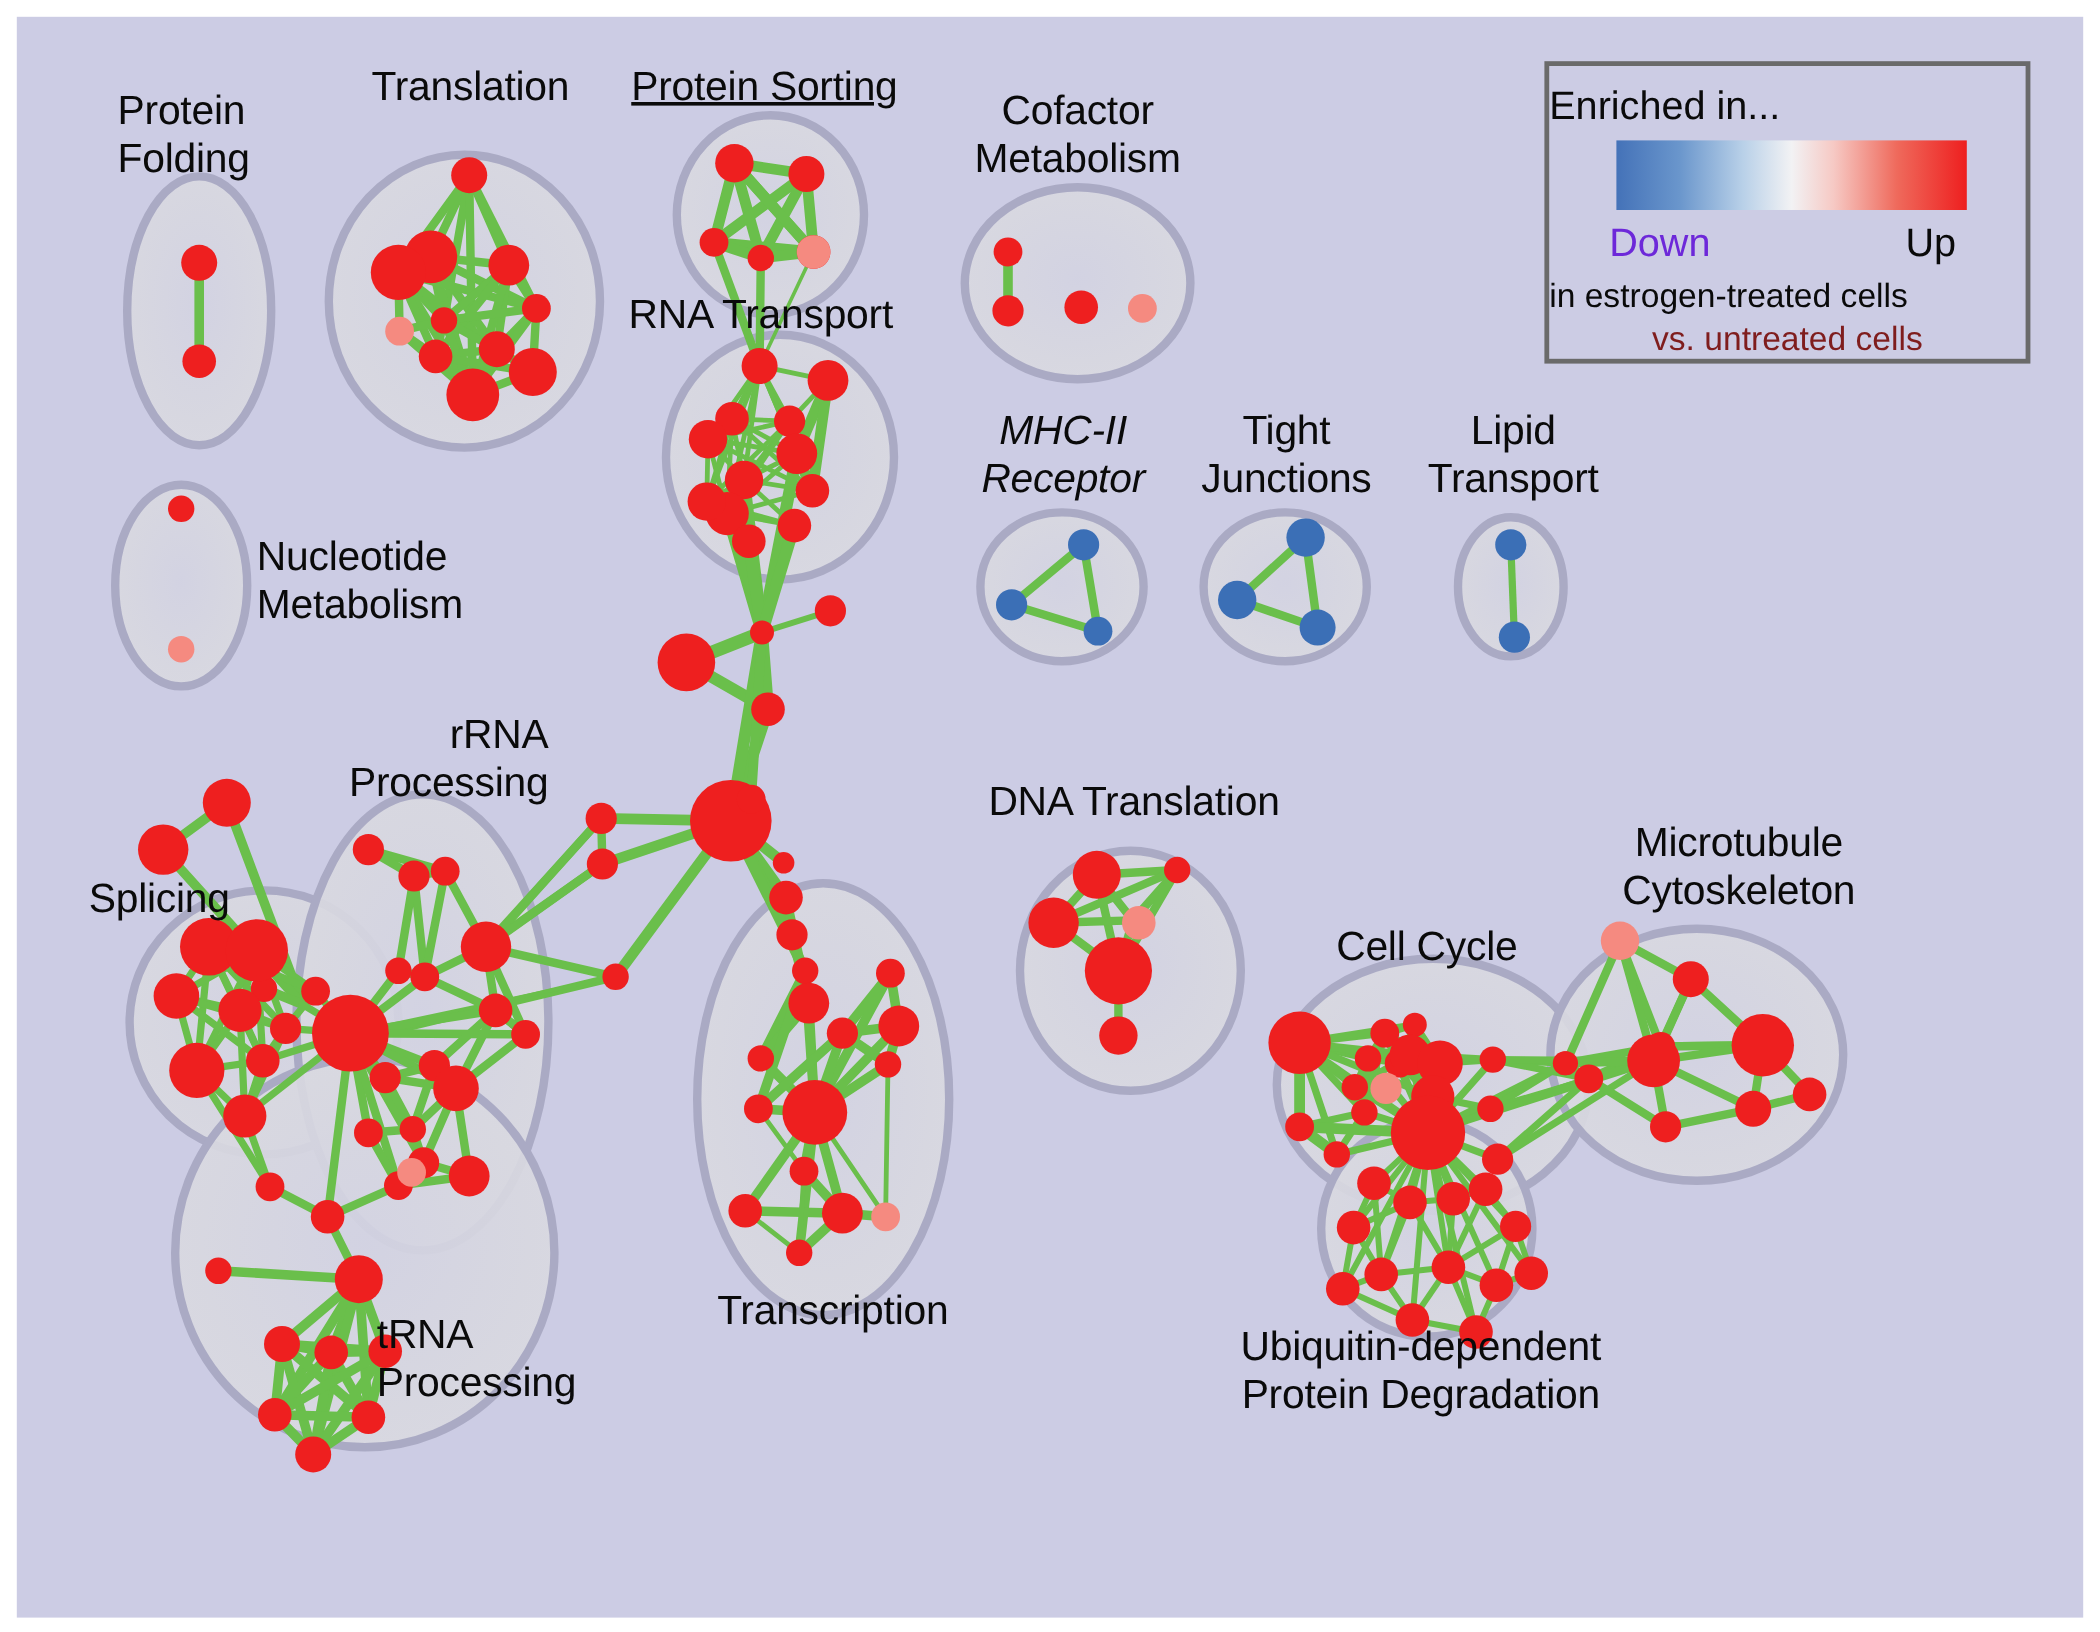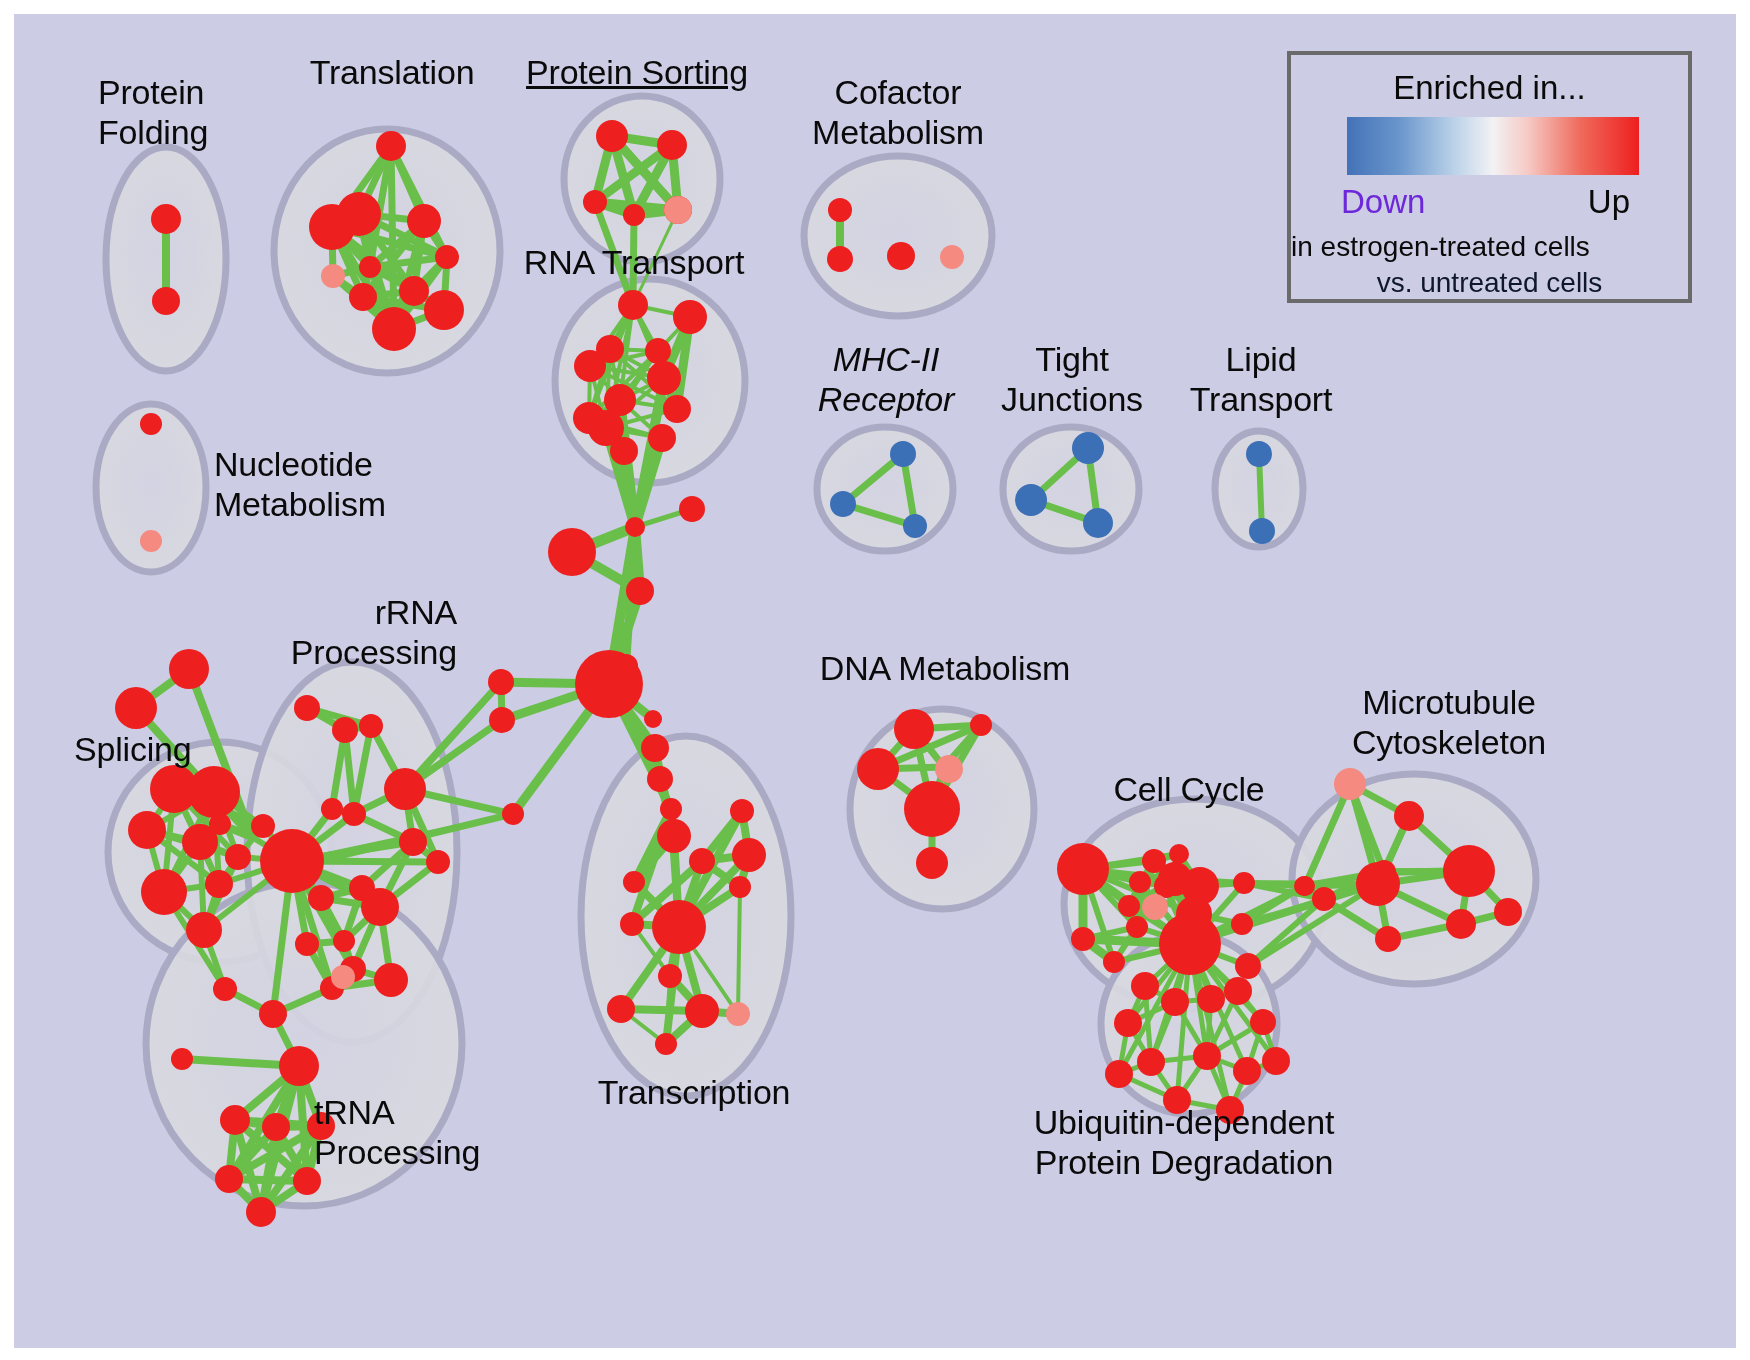--- a/index.html
+++ b/index.html
@@ -30,30 +30,30 @@
   #legend{
     position:absolute;
     left:1273px;top:37px;
     width:405px;height:252px;
     background:#ccccE4;
     border:4px solid #6a6a6a;
     box-sizing:border-box;
   }
   #legend .ltitle{
     position:absolute;left:0;top:14px;width:100%;
-    text-align:center;font-size:33px;color:#0a0a0a;
+    text-align:left;font-size:33px;color:#0a0a0a;
   }
   #gradbar{
     position:absolute;left:56px;top:62px;width:292px;height:58px;
     background:linear-gradient(to right,#4472b8 0%,#6a96cc 18%,#b8d0e8 36%,#f2f2f4 50%,#f6c9c4 62%,#ef6a5c 80%,#ee1f1f 100%);
   }
   #legend .ldown{position:absolute;left:50px;top:128px;font-size:33px;color:#6d28d9;}
   #legend .lup{position:absolute;right:58px;top:128px;font-size:33px;color:#0a0a0a;}
   #legend .lsub1{position:absolute;left:0;top:176px;width:100%;text-align:left;font-size:28px;color:#0a0a0a;}
-  #legend .lsub2{position:absolute;left:0;top:212px;width:100%;text-align:center;font-size:28px;color:#0f172a;}
+  #legend .lsub2{position:absolute;left:0;top:212px;width:100%;text-align:center;font-size:28px;color:#7f1d1d;}
 </style>
 </head>
 <body>
 
 <div id="canvas">
   <div id="plot">
 
     <svg id="net" viewBox="0 0 1750 1360">
       <defs>
         <radialGradient id="ellg" cx="50%" cy="48%" r="62%">
@@ -766,21 +766,21 @@
     <div class="clabel" style="left:966px;top:325px;width:184px;">Tight
 Junctions</div>
     <div class="clabel" style="left:1158px;top:325px;width:178px;">Lipid
 Transport</div>
     <div class="clabel" style="left:60px;top:715px;width:160px;text-align:left;">Splicing</div>
     <div class="clabel" style="left:243px;top:578px;width:200px;text-align:right;">rRNA
 Processing</div>
     <div class="clabel" style="left:300px;top:1078px;width:210px;text-align:left;">tRNA
 Processing</div>
     <div class="clabel" style="left:560px;top:1058px;width:240px;">Transcription</div>
-    <div class="clabel" style="left:796px;top:634px;width:270px;">DNA Metabolism</div>
+    <div class="clabel" style="left:796px;top:634px;width:270px;">DNA Translation</div>
     <div class="clabel" style="left:1085px;top:755px;width:180px;">Cell Cycle</div>
     <div class="clabel" style="left:1290px;top:668px;width:290px;">Microtubule
 Cytoskeleton</div>
     <div class="clabel" style="left:970px;top:1088px;width:400px;">Ubiquitin-dependent
 Protein Degradation</div>
 
     <div id="legend">
       <div class="ltitle">Enriched in...</div>
       <div id="gradbar"></div>
       <div class="ldown">Down</div>

